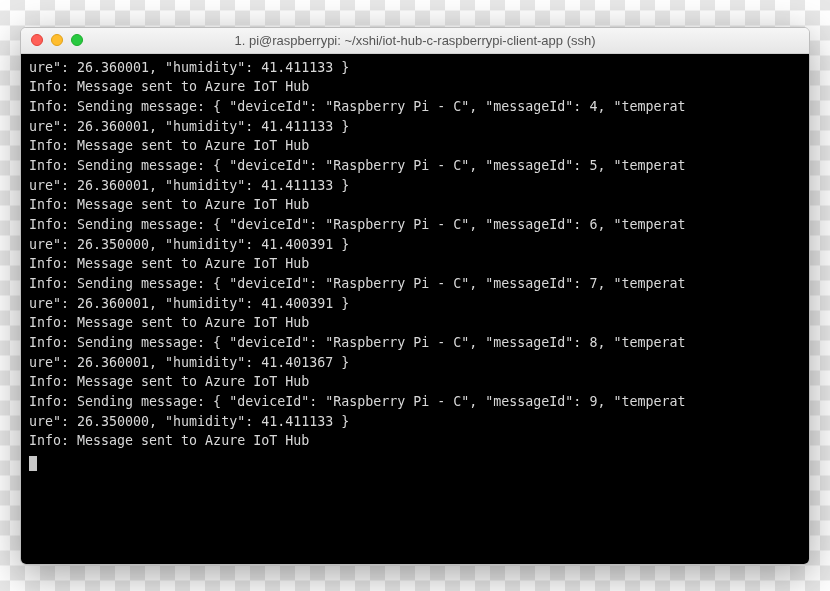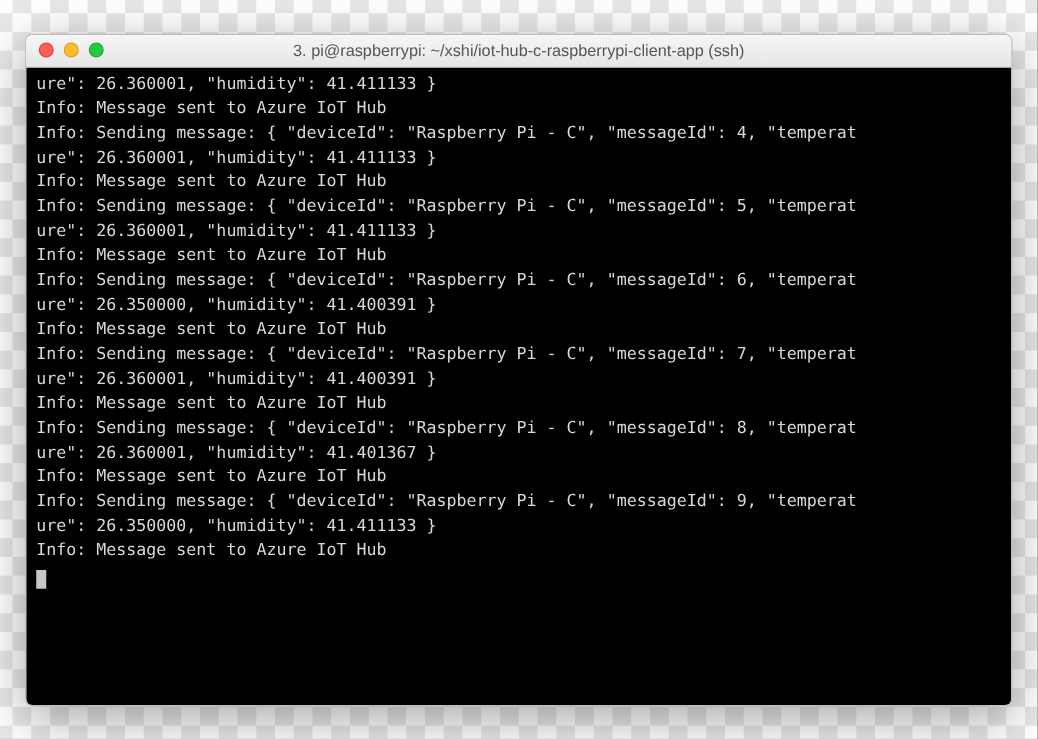--- a/index.html
+++ b/index.html
@@ -74,16 +74,16 @@
 </head>
 <body>
 
 <div class="window">
   <div class="titlebar">
     <div class="traffic-lights">
       <div class="light close"></div>
       <div class="light min"></div>
       <div class="light max"></div>
     </div>
-    <div class="title">3. pi@raspberrypi: ~/xshi/iot-hub-c-raspberrypi-client-app (ssh)</div>
+    <div class="title">1. pi@raspberrypi: ~/xshi/iot-hub-c-raspberrypi-client-app (ssh)</div>
   </div>
   <div class="terminal" id="terminal"><span class="line">ure": 26.360001, "humidity": 41.411133 }</span><span class="line">Info: Message sent to Azure IoT Hub</span><span class="line">Info: Sending message: { "deviceId": "Raspberry Pi - C", "messageId": 4, "temperat</span><span class="line">ure": 26.360001, "humidity": 41.411133 }</span><span class="line">Info: Message sent to Azure IoT Hub</span><span class="line">Info: Sending message: { "deviceId": "Raspberry Pi - C", "messageId": 5, "temperat</span><span class="line">ure": 26.360001, "humidity": 41.411133 }</span><span class="line">Info: Message sent to Azure IoT Hub</span><span class="line">Info: Sending message: { "deviceId": "Raspberry Pi - C", "messageId": 6, "temperat</span><span class="line">ure": 26.350000, "humidity": 41.400391 }</span><span class="line">Info: Message sent to Azure IoT Hub</span><span class="line">Info: Sending message: { "deviceId": "Raspberry Pi - C", "messageId": 7, "temperat</span><span class="line">ure": 26.360001, "humidity": 41.400391 }</span><span class="line">Info: Message sent to Azure IoT Hub</span><span class="line">Info: Sending message: { "deviceId": "Raspberry Pi - C", "messageId": 8, "temperat</span><span class="line">ure": 26.360001, "humidity": 41.401367 }</span><span class="line">Info: Message sent to Azure IoT Hub</span><span class="line">Info: Sending message: { "deviceId": "Raspberry Pi - C", "messageId": 9, "temperat</span><span class="line">ure": 26.350000, "humidity": 41.411133 }</span><span class="line">Info: Message sent to Azure IoT Hub</span><span class="line"><span class="cursor"></span></span></div>
 </div>
 
 </body></html>

